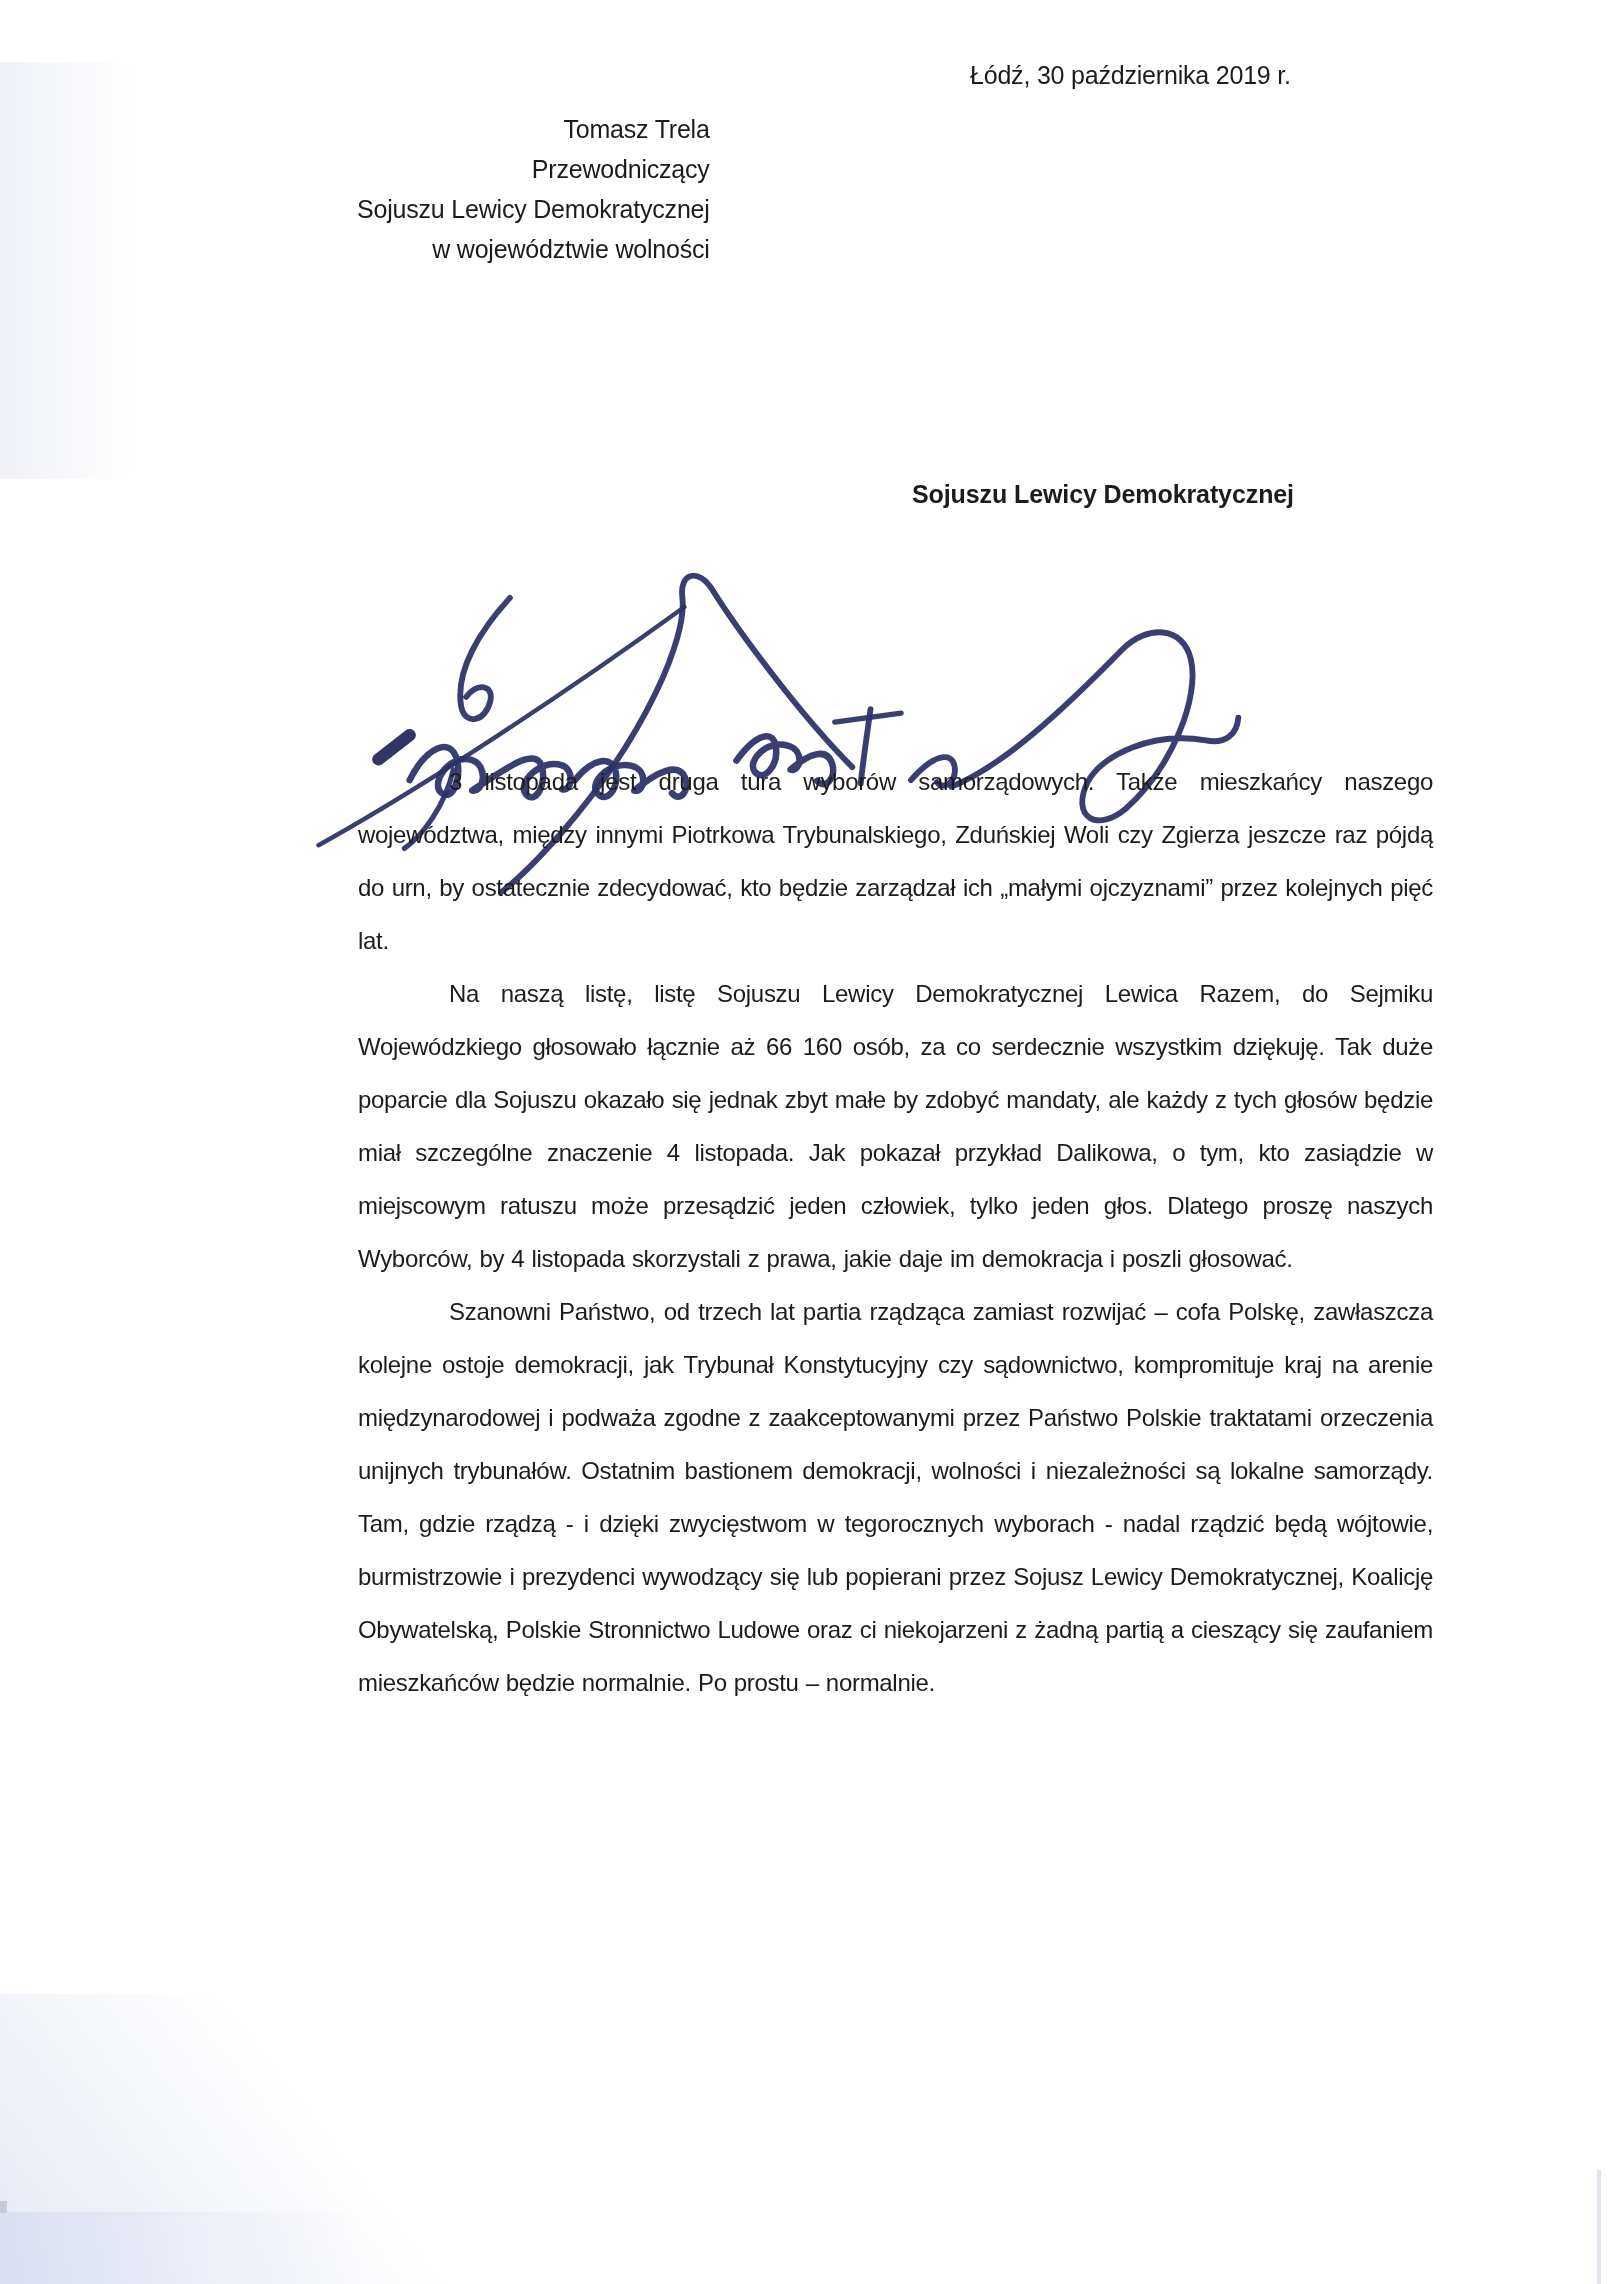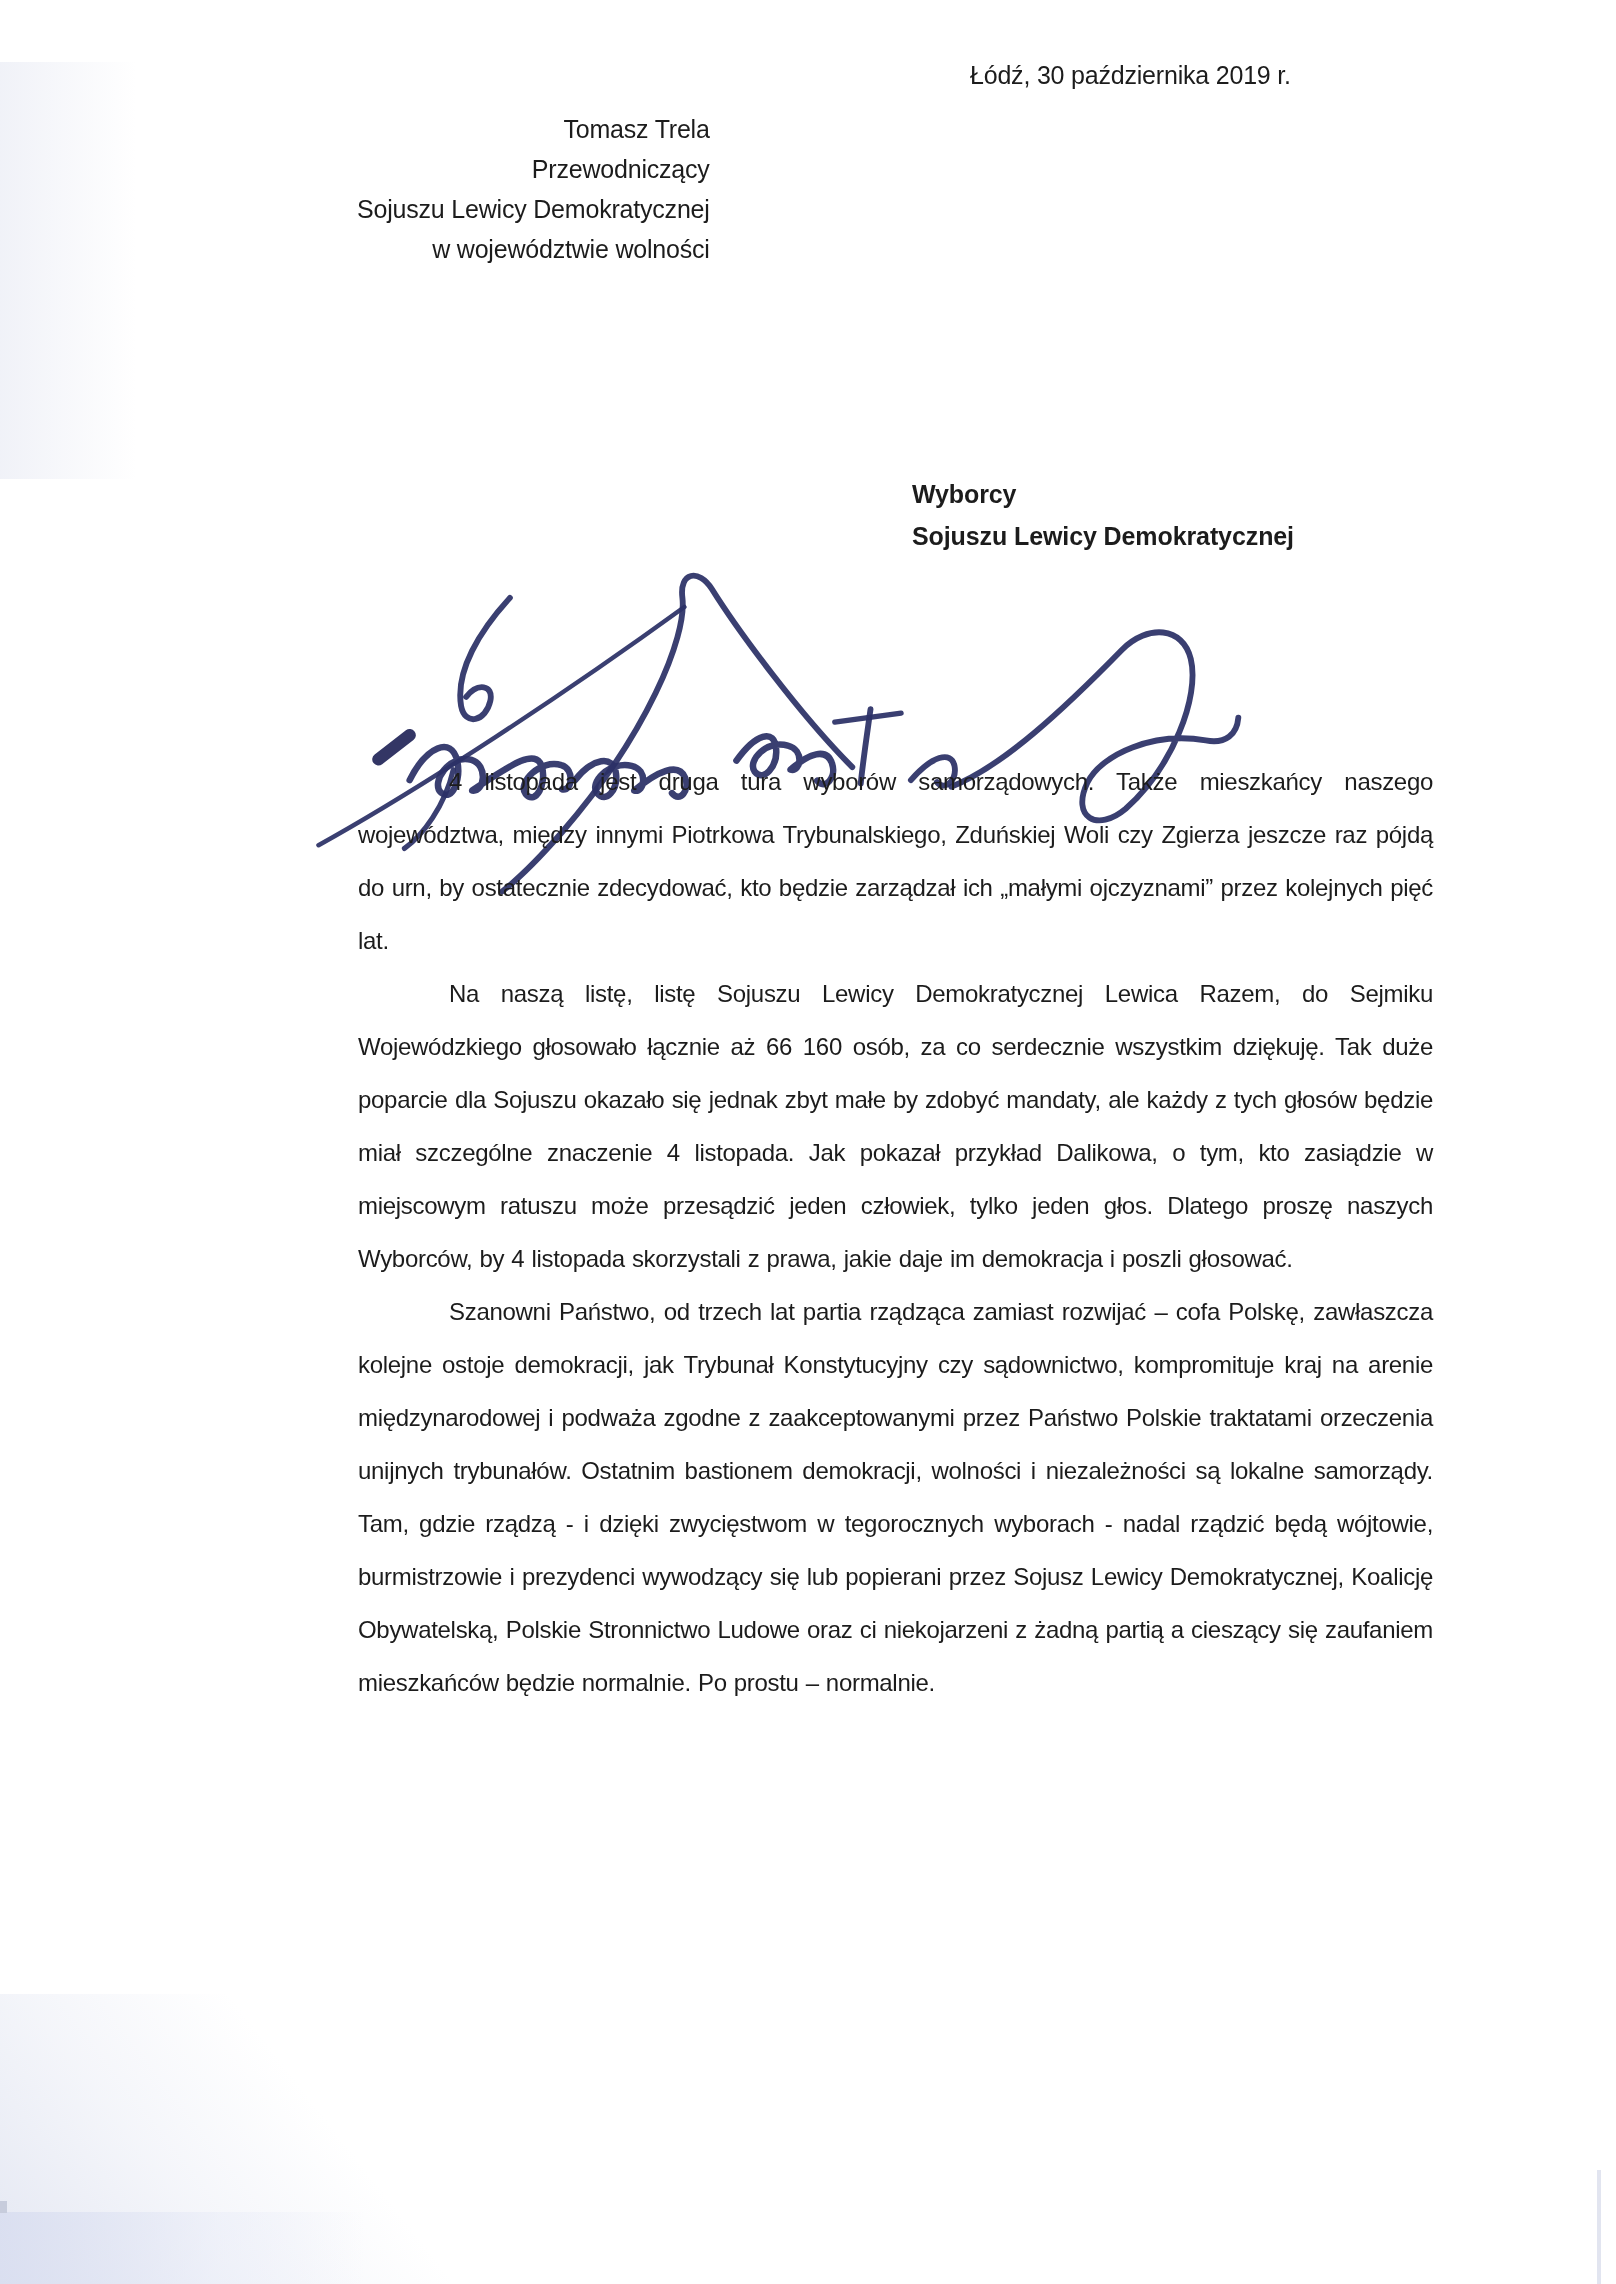--- a/index.html
+++ b/index.html
@@ -73,21 +73,20 @@
   <div class="date-line">Łódź, 30 października 2019 r.</div>
 
   <div class="sender">
     <div>Tomasz Trela</div>
     <div>Przewodniczący</div>
     <div>Sojuszu Lewicy Demokratycznej</div>
     <div>w województwie wolności</div>
   </div>
 
   <div class="recipient">
-    <div>Wyborcy</div>
     <div>Sojuszu Lewicy Demokratycznej</div>
   </div>
 
   <svg class="signature" viewBox="0 0 1540 530" xmlns="http://www.w3.org/2000/svg">
     <g stroke="#2b3066" stroke-opacity="0.93">
 
       <path d="M 58 452 C 220 362, 438 218, 620 86" stroke-width="7"></path>
 
       <path d="M 352 72 C 306 122, 268 184, 277 238 C 283 270, 315 262, 322 230 C 327 205, 302 202, 285 224" stroke-width="9"></path>
 
@@ -102,19 +101,19 @@
       <path d="M 700 322 C 729 281, 759 271, 761 305 C 763 330, 742 356, 728 339 C 716 322, 747 289, 779 299 C 805 306, 799 340, 783 336 C 811 311, 839 301, 847 327 C 854 348, 836 368, 824 353" stroke-width="10"></path>
       <path d="M 906 243 C 900 286, 894 326, 891 357" stroke-width="9"></path>
       <path d="M 851 263 L 953 249" stroke-width="8"></path>
       <path d="M 968 352 C 1000 315, 1030 306, 1035 330 C 1039 352, 1020 370, 1008 355" stroke-width="9"></path>
 
       <path d="M 1030 362 C 1108 332, 1204 242, 1292 152 C 1332 112, 1386 116, 1398 166 C 1412 224, 1370 332, 1298 396 C 1254 433, 1214 409, 1239 356 C 1261 312, 1341 277, 1421 291 C 1452 297, 1469 281, 1471 256" stroke-width="9"></path>
     </g>
   </svg>
 
   <div class="letter-body">
-    <p>4 listopada jest druga tura wyborów samorządowych. Także mieszkańcy naszego województwa, między innymi Piotrkowa Trybunalskiego, Zduńskiej Woli czy Zgierza jeszcze raz pójdą do urn, by ostatecznie zdecydować, kto będzie zarządzał ich „małymi ojczyznami” przez kolejnych pięć lat.</p>
+    <p>3 listopada jest druga tura wyborów samorządowych. Także mieszkańcy naszego województwa, między innymi Piotrkowa Trybunalskiego, Zduńskiej Woli czy Zgierza jeszcze raz pójdą do urn, by ostatecznie zdecydować, kto będzie zarządzał ich „małymi ojczyznami” przez kolejnych pięć lat.</p>
     <p>Na naszą listę, listę Sojuszu Lewicy Demokratycznej Lewica Razem, do Sejmiku Wojewódzkiego głosowało łącznie aż 66 160 osób, za co serdecznie wszystkim dziękuję. Tak duże poparcie dla Sojuszu okazało się jednak zbyt małe by zdobyć mandaty, ale każdy z tych głosów będzie miał szczególne znaczenie 4 listopada. Jak pokazał przykład Dalikowa, o tym, kto zasiądzie w miejscowym ratuszu może przesądzić jeden człowiek, tylko jeden głos. Dlatego proszę naszych Wyborców, by 4 listopada skorzystali z prawa, jakie daje im demokracja i poszli głosować.</p>
     <p>Szanowni Państwo, od trzech lat partia rządząca zamiast rozwijać – cofa Polskę, zawłaszcza kolejne ostoje demokracji, jak Trybunał Konstytucyjny czy sądownictwo, kompromituje kraj na arenie międzynarodowej i podważa zgodne z zaakceptowanymi przez Państwo Polskie traktatami orzeczenia unijnych trybunałów. Ostatnim bastionem demokracji, wolności i niezależności są lokalne samorządy. Tam, gdzie rządzą - i dzięki zwycięstwom w tegorocznych wyborach - nadal rządzić będą wójtowie, burmistrzowie i prezydenci wywodzący się lub popierani przez Sojusz Lewicy Demokratycznej, Koalicję Obywatelską, Polskie Stronnictwo Ludowe oraz ci niekojarzeni z żadną partią a cieszący się zaufaniem mieszkańców będzie normalnie. Po prostu – normalnie.</p>
   </div>
 
 </div>
 
 
 </body></html>

